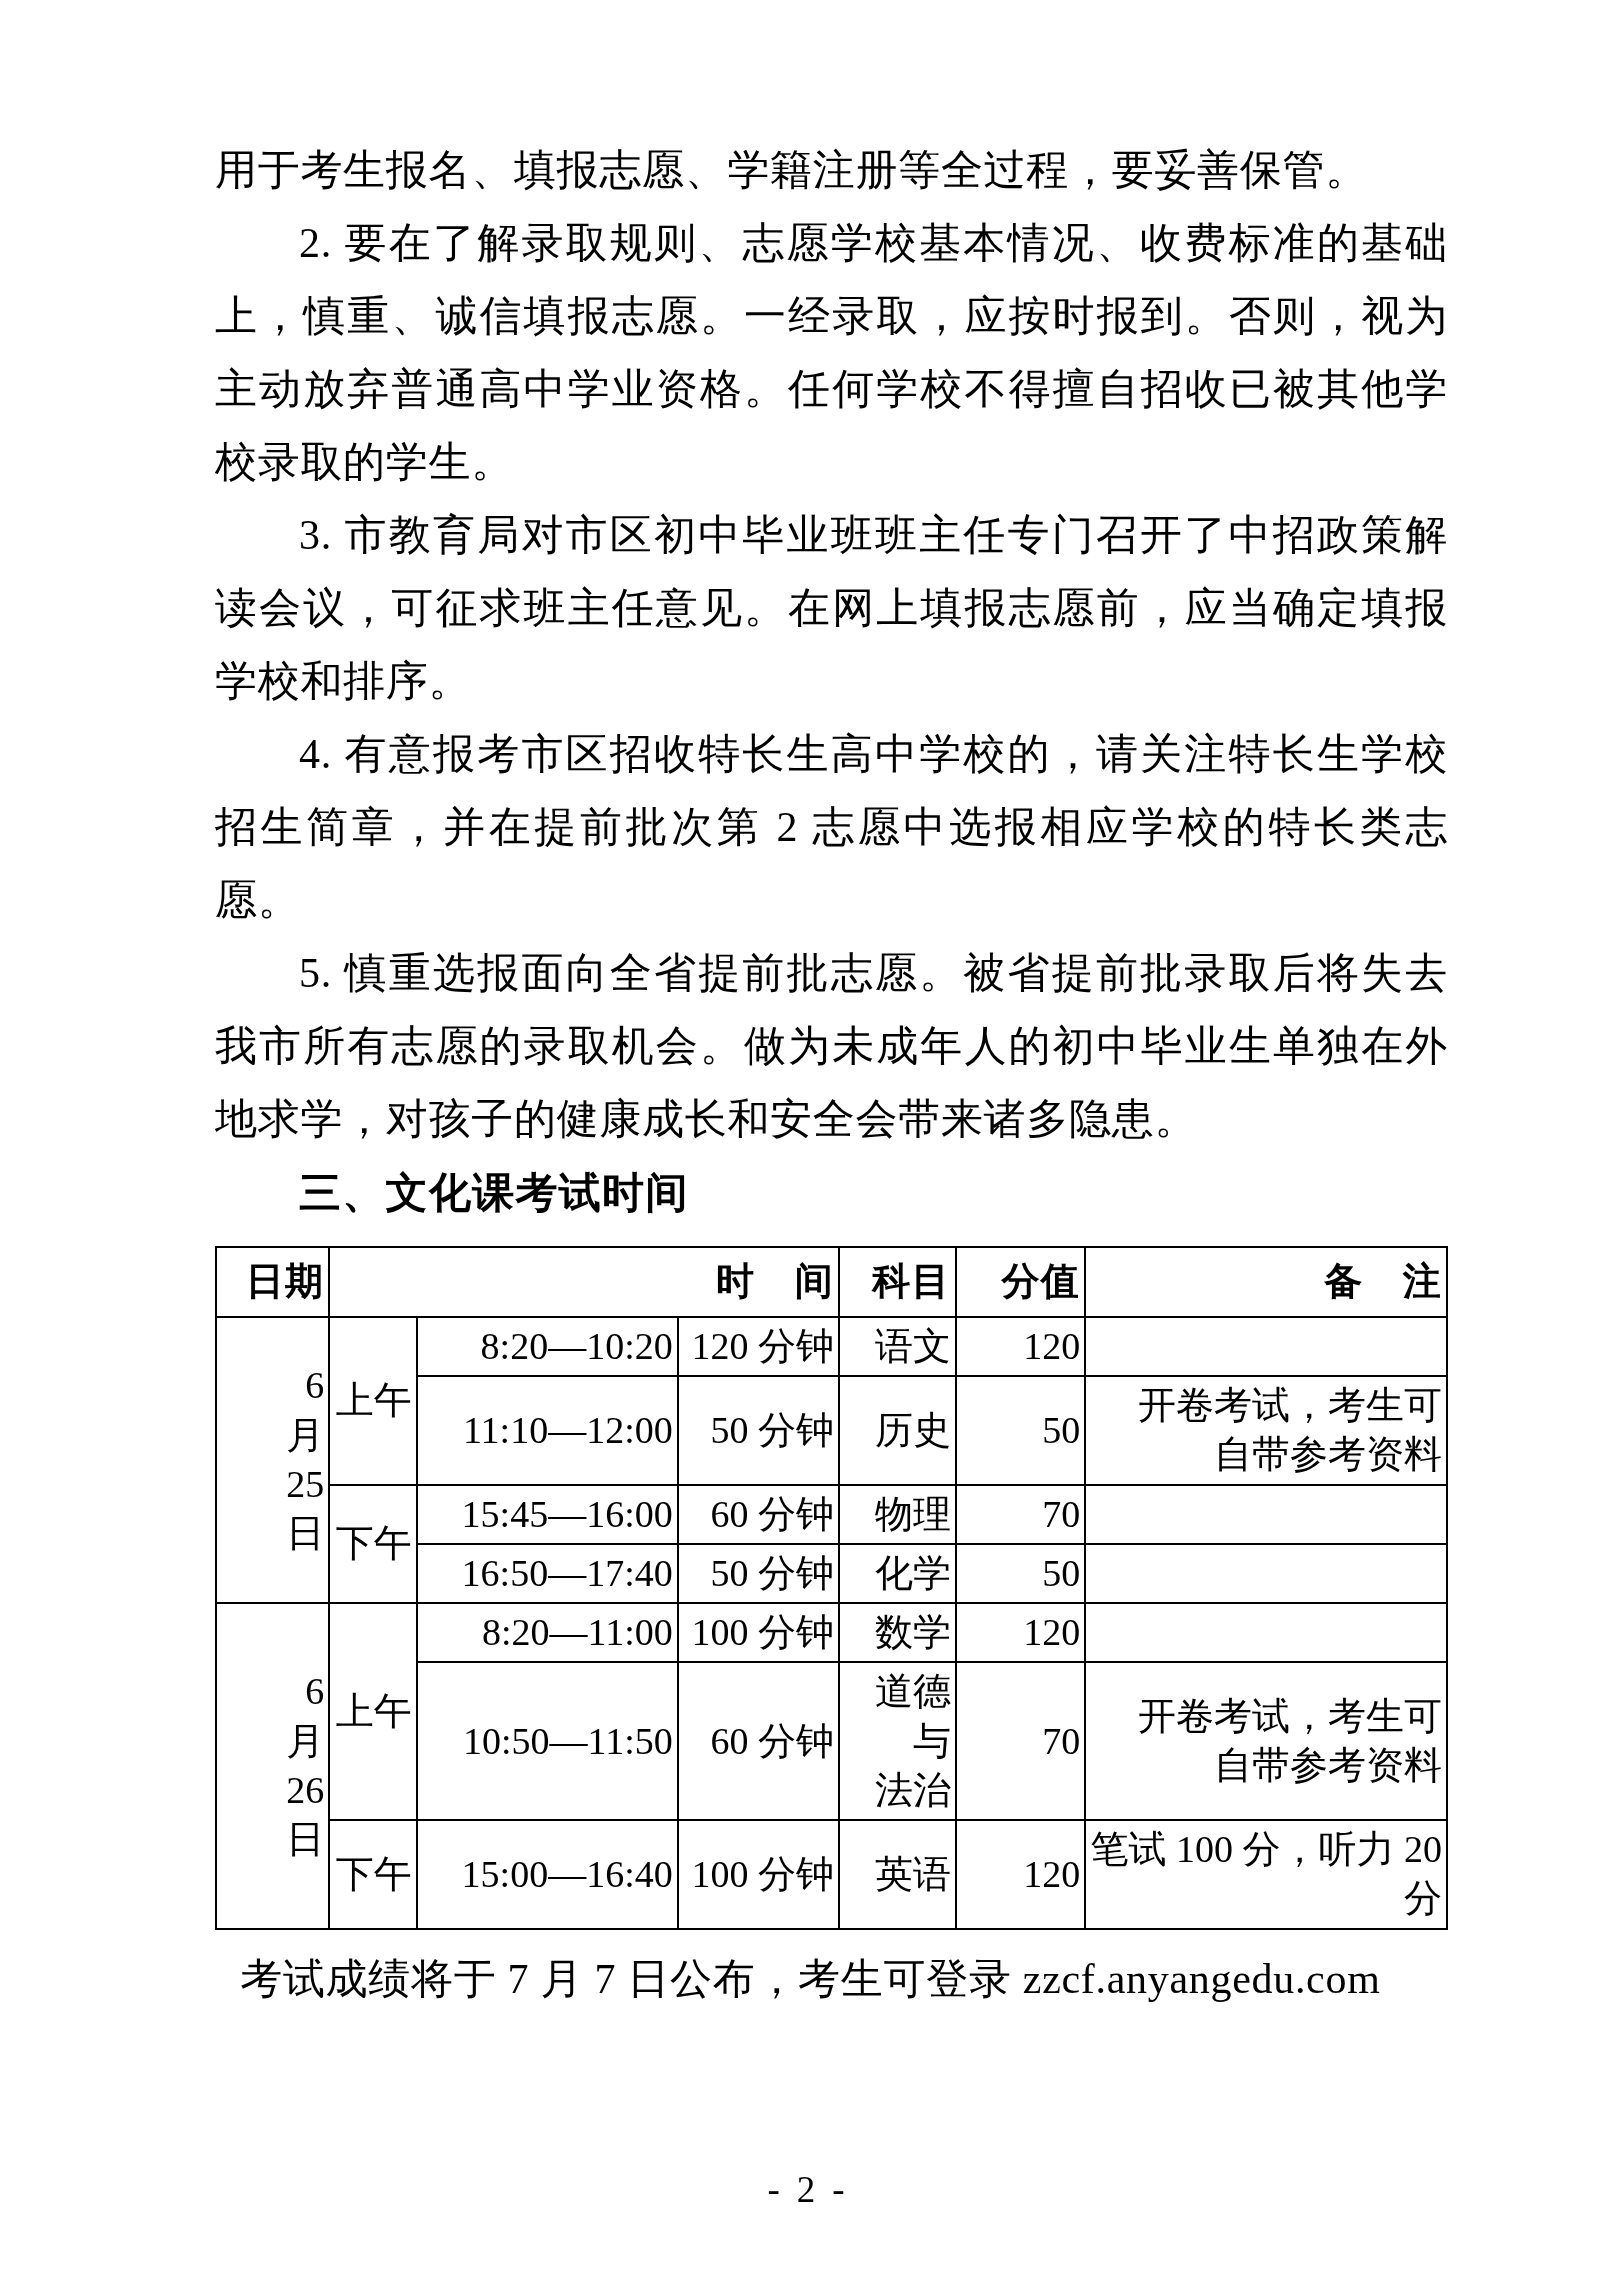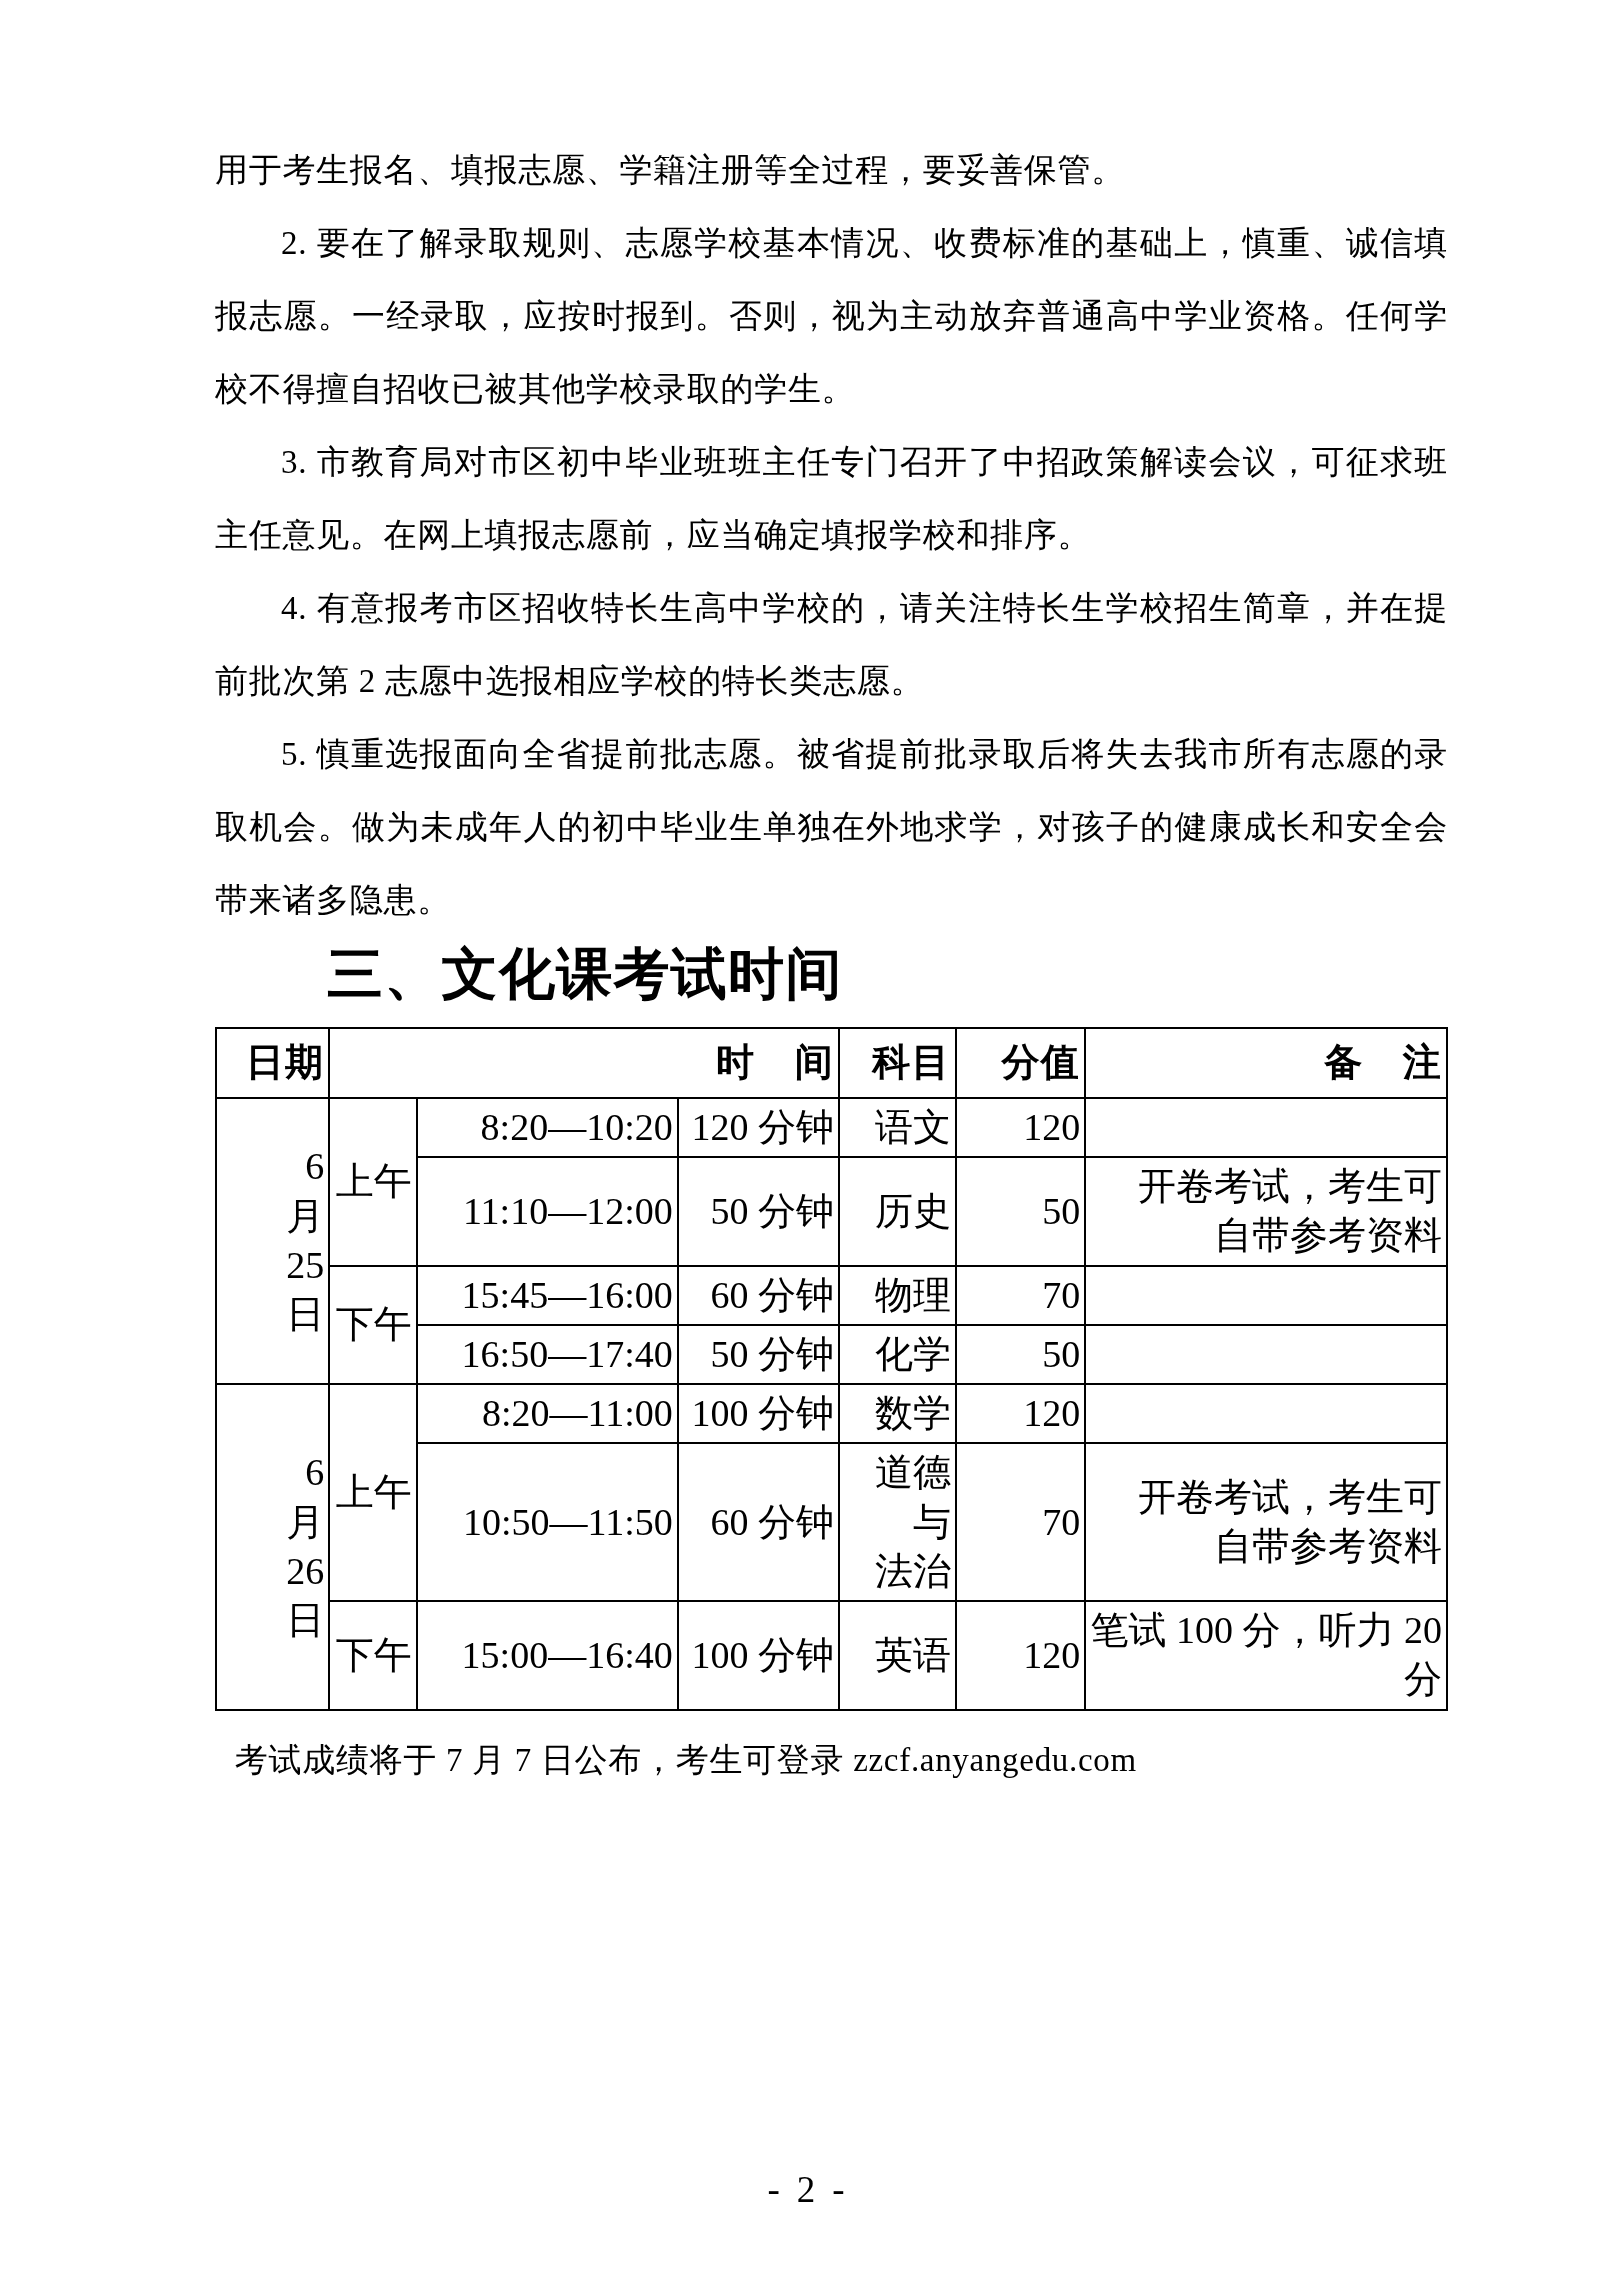--- a/index.html
+++ b/index.html
@@ -13,30 +13,30 @@
   }
   .page {
     position: relative;
     width: 1616px;
     height: 2284px;
     padding: 134px 168px 0 215px;
     overflow: hidden;
     background: #ffffff;
   }
   .para {
-    font-size: 33px;
+    font-size: 42px;
     line-height: 73px;
     text-align: justify;
     text-indent: 2em;
     letter-spacing: 0.7px;
   }
   .para.flush { text-indent: 0; }
   .para.small-indent { text-indent: 0.6em; }
   .heading {
-    font-size: 56px;
+    font-size: 42px;
     line-height: 73px;
     font-family: "Liberation Sans", sans-serif;
     font-weight: bold;
     text-indent: 2em;
     letter-spacing: 1.3px;
   }
   table.exam-table {
     width: 100%;
     border-collapse: collapse;
     table-layout: fixed;

